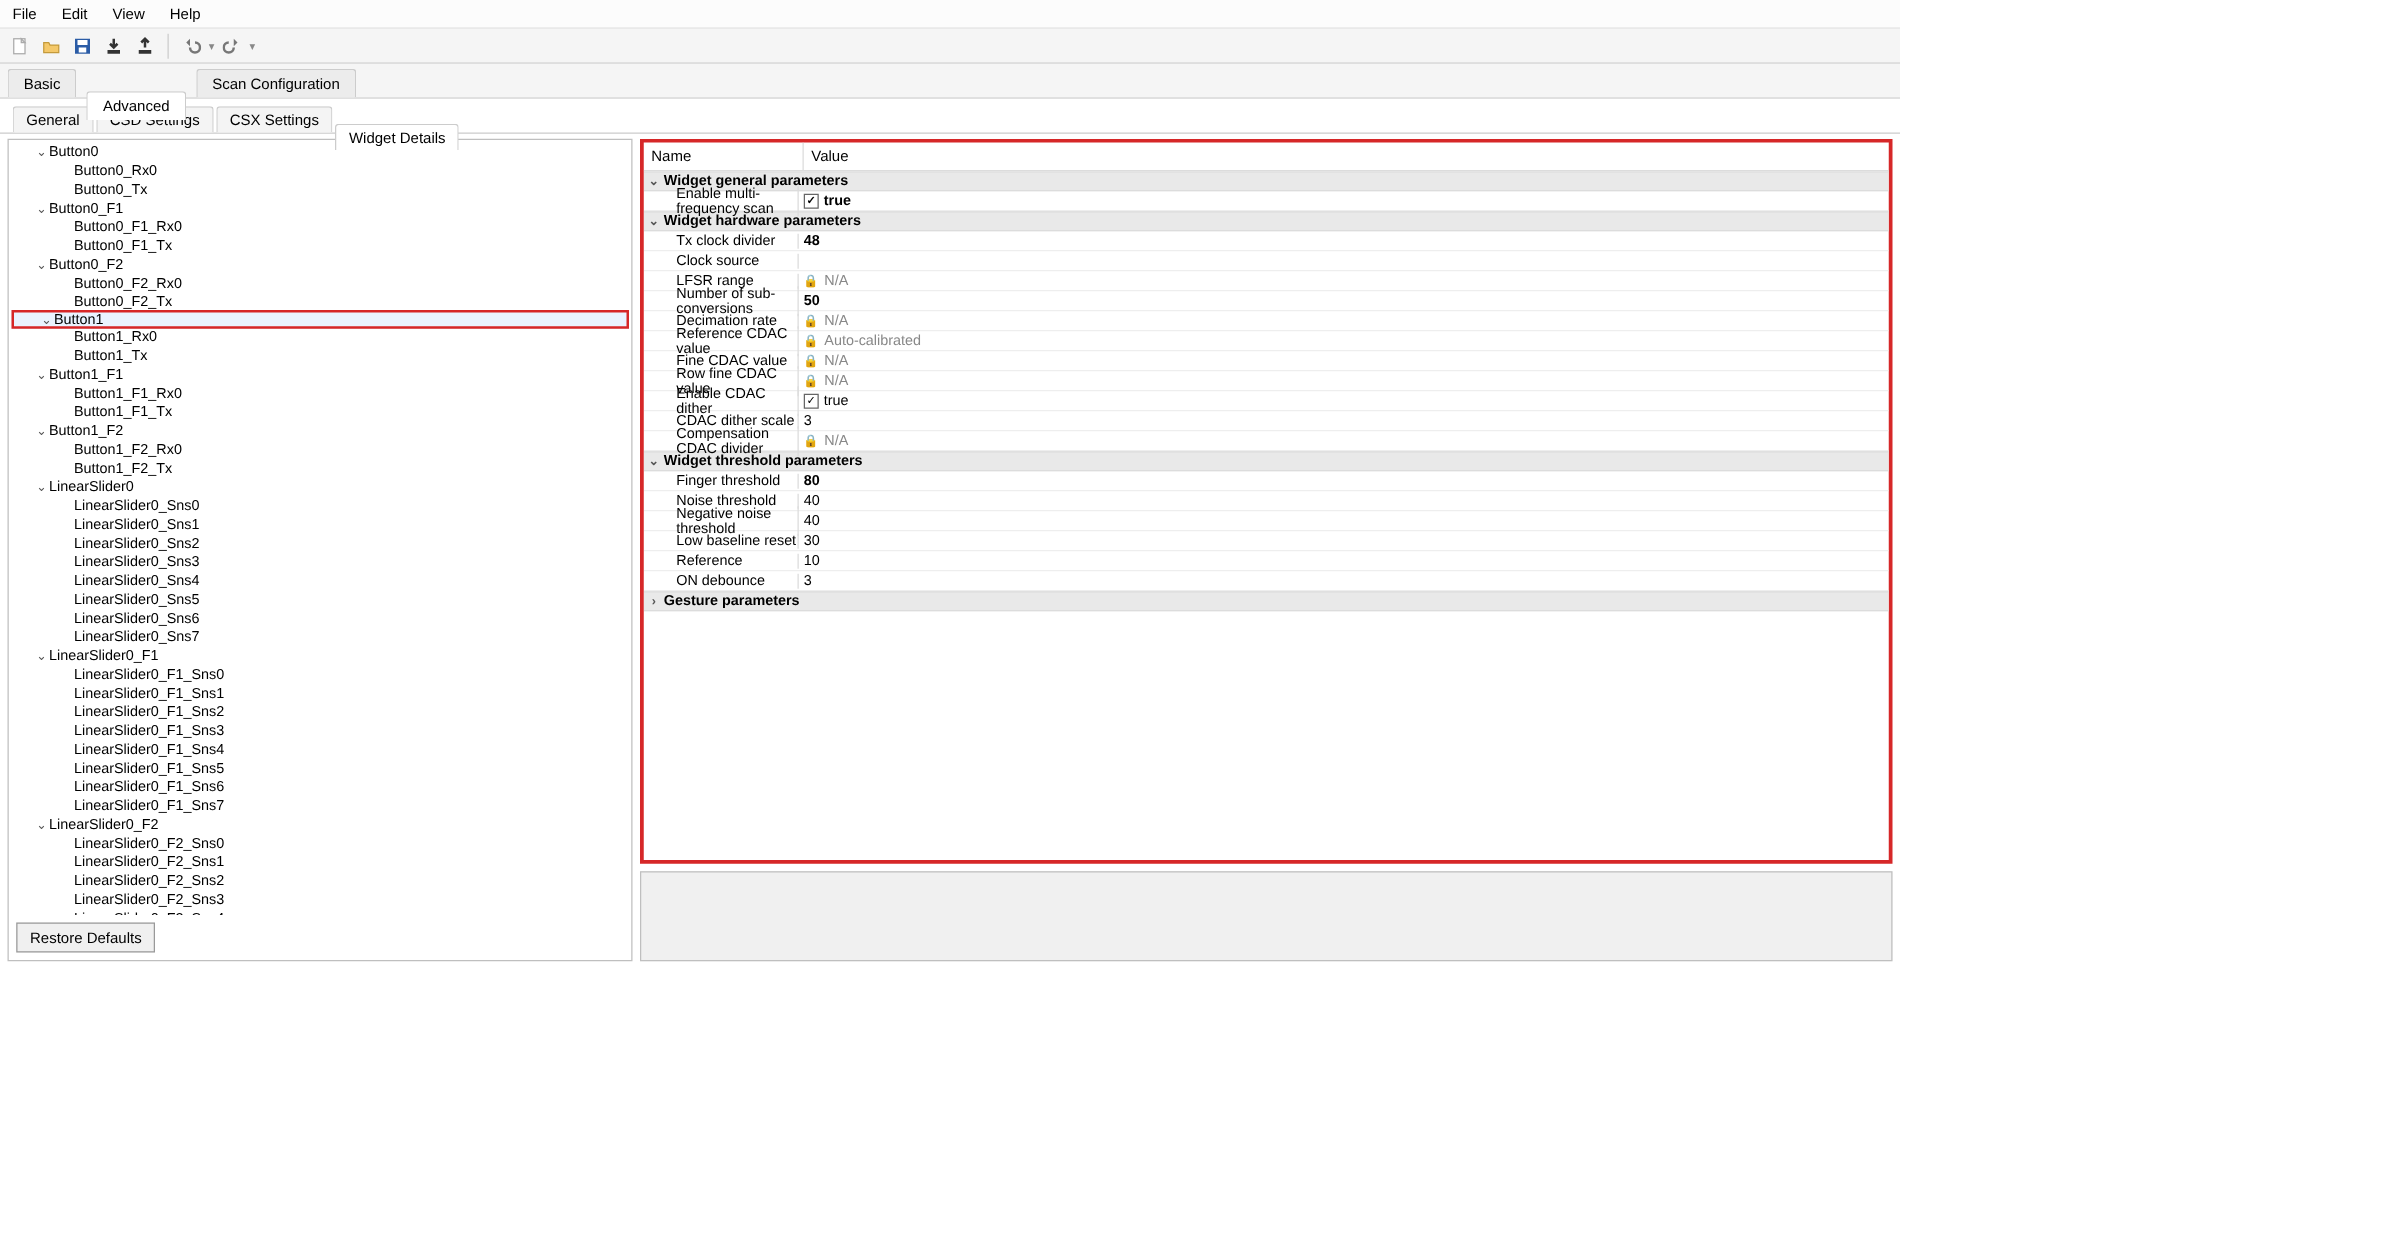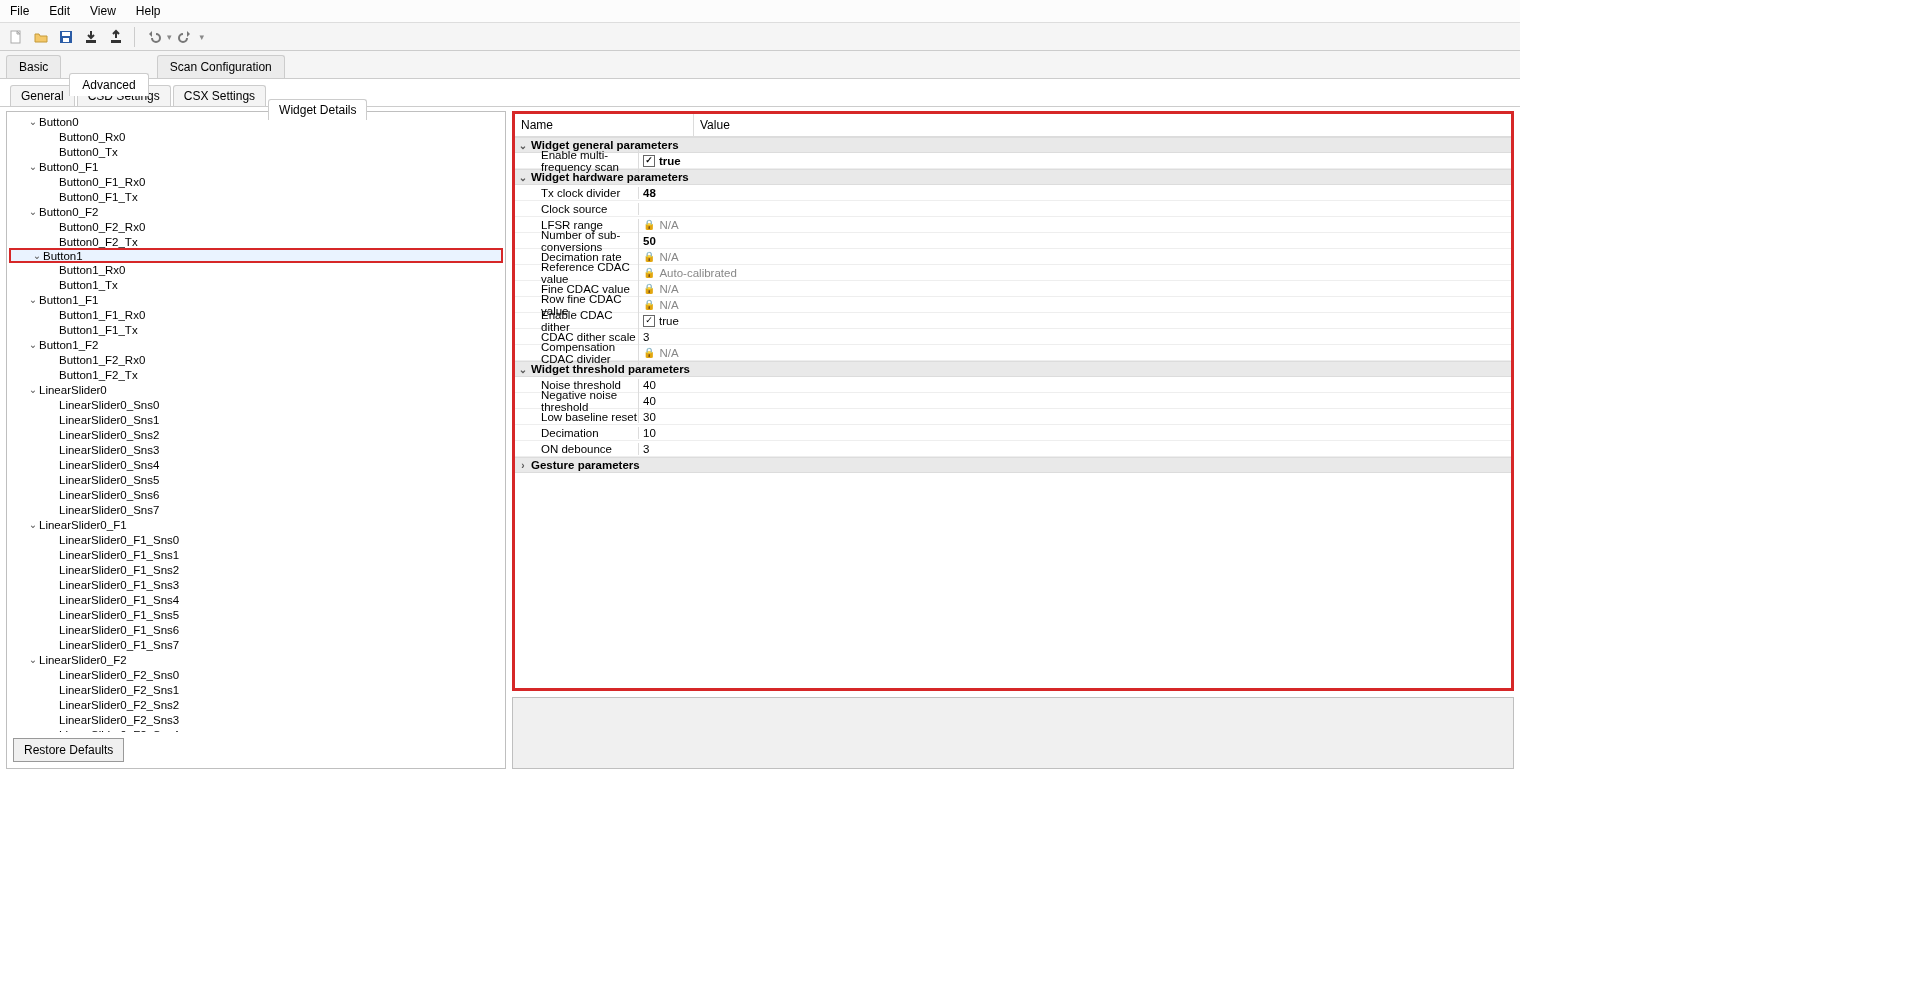--- a/index.html
+++ b/index.html
@@ -62,21 +62,21 @@
   border:2px solid #d62728; background:#eaf3ff; margin:-1px 2px;
 }
 .btn-restore {
   margin:6px; padding:4px 10px; align-self:flex-start;
   background:#f0f0f0; border:1px solid #999; font-size:12px; cursor:pointer;
 }
 .right-pane {
   flex:1; display:flex; flex-direction:column; border:3px solid #d62728; background:#fff; overflow:hidden;
 }
 .prop-header { display:flex; border-bottom:1px solid #dcdcdc; font-size:12px; }
-.ph-name { width:179px; padding:4px 6px; border-right:1px solid #dcdcdc; }
+.ph-name { width:128px; padding:4px 6px; border-right:1px solid #dcdcdc; }
 .ph-value { flex:1; padding:4px 6px; }
 .prop-grid { flex:1; overflow:auto; }
 .prop-group {
   display:flex; align-items:center; background:#e9e9e9; border-top:1px solid #dcdcdc;
   border-bottom:1px solid #dcdcdc; font-weight:bold; font-size:11.5px; height:16px;
 }
 .prop-group .arr { width:16px; text-align:center; font-size:10px; color:#555; }
 .prop-row { display:flex; height:16px; align-items:center; font-size:11.5px; border-bottom:1px solid #eee; }
 .pr-name { width:124px; padding-left:26px; border-right:1px solid #dcdcdc; }
 .pr-value { flex:1; padding-left:4px; display:flex; align-items:center; gap:4px; }
@@ -427,39 +427,45 @@
               <div class="pr-value na">
                 <span class="lock">🔒</span>
                 <span>N/A</span>
               </div>
             </div>
             <div class="prop-group">
               <span class="arr">⌄</span>
               <span>Widget threshold parameters</span>
             </div>
             <div class="prop-row">
+              <div class="pr-name">Finger threshold</div>
+              <div class="pr-value bold">
+                <span>80</span>
+              </div>
+            </div>
+            <div class="prop-row">
               <div class="pr-name">Noise threshold</div>
               <div class="pr-value">
                 <span>40</span>
               </div>
             </div>
             <div class="prop-row">
               <div class="pr-name">Negative noise threshold</div>
               <div class="pr-value">
                 <span>40</span>
               </div>
             </div>
             <div class="prop-row">
               <div class="pr-name">Low baseline reset</div>
               <div class="pr-value">
                 <span>30</span>
               </div>
             </div>
             <div class="prop-row">
-              <div class="pr-name">Decimation</div>
+              <div class="pr-name">Reference</div>
               <div class="pr-value">
                 <span>10</span>
               </div>
             </div>
             <div class="prop-row">
               <div class="pr-name">ON debounce</div>
               <div class="pr-value">
                 <span>3</span>
               </div>
             </div>

